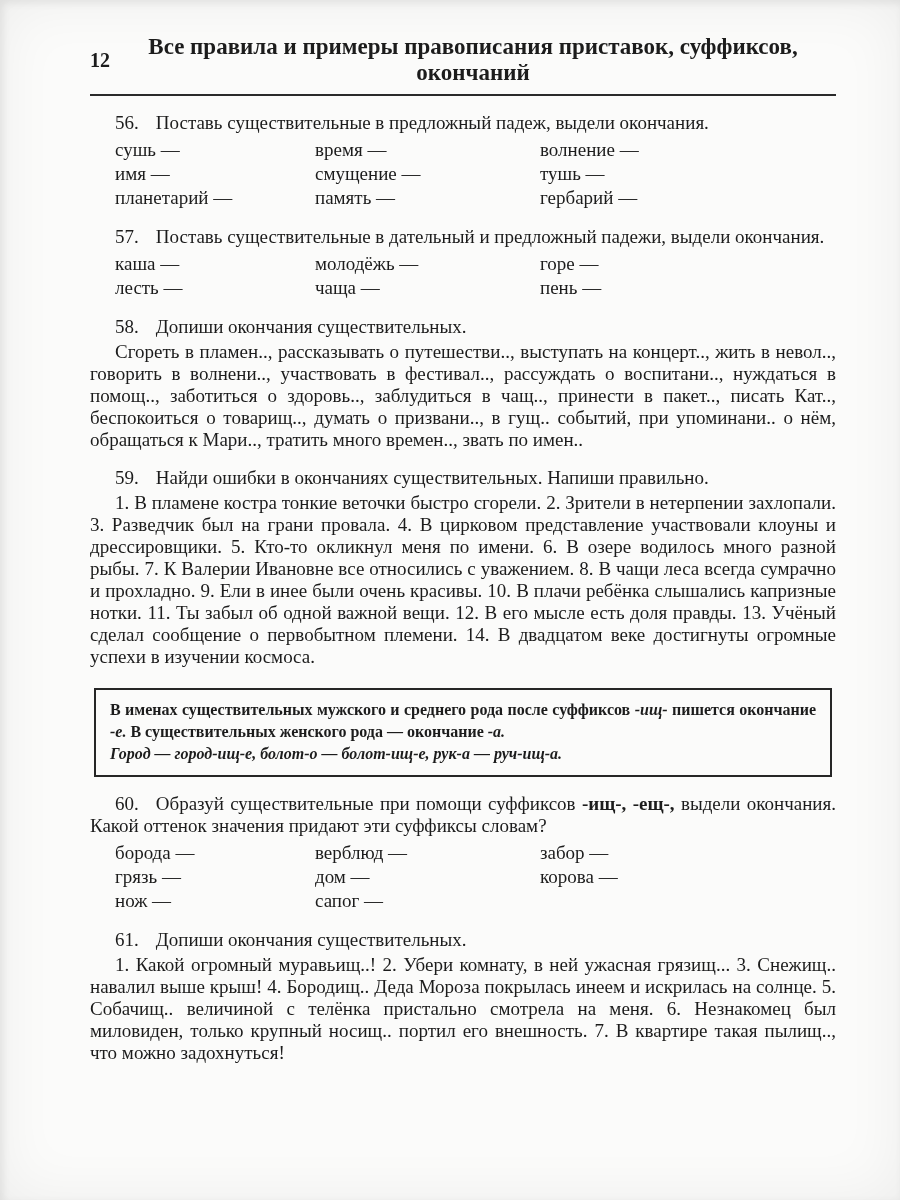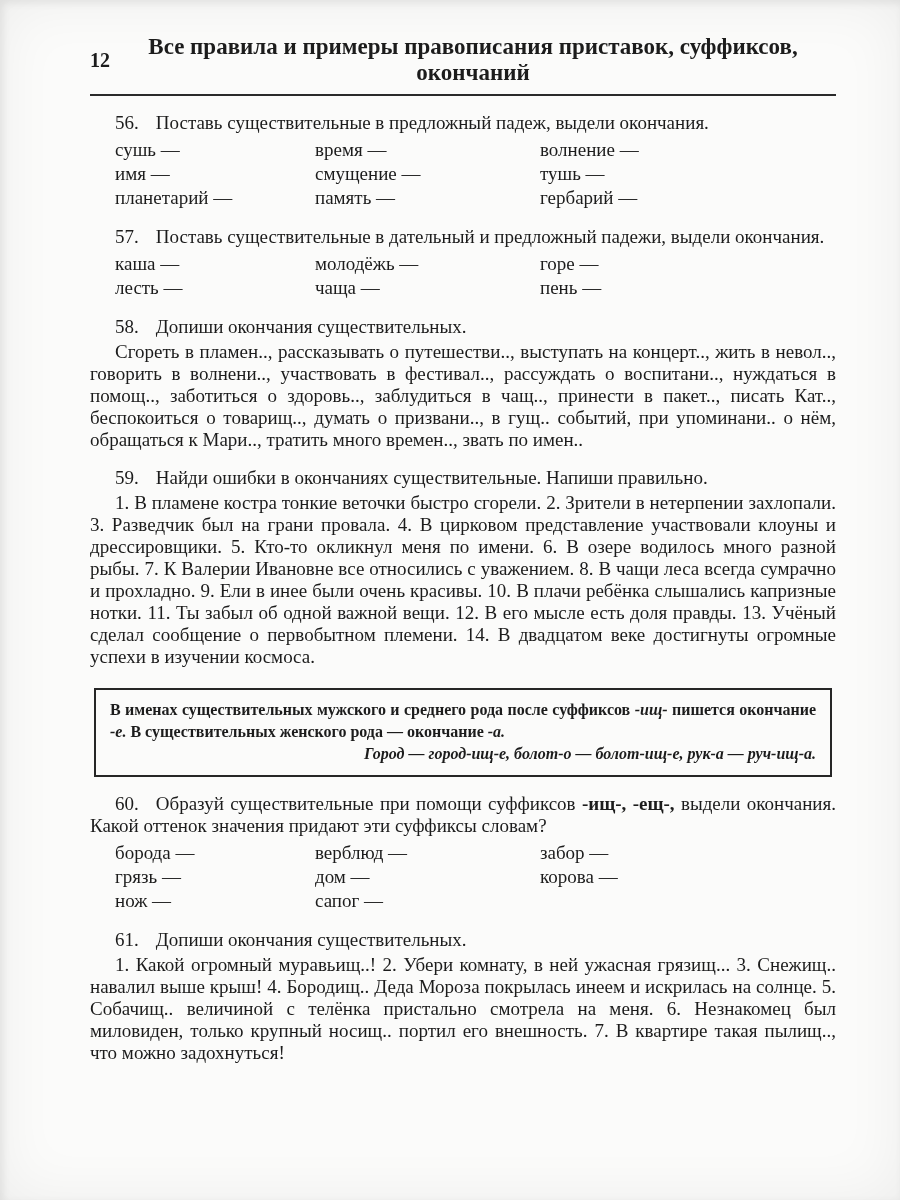--- a/index.html
+++ b/index.html
@@ -47,21 +47,21 @@
 
   .rule-box {
     border: 2px solid #262626;
     margin: 20px 4px 0 4px;
     padding: 9px 14px 10px 14px;
     font-weight: bold;
     font-size: 16px; line-height: 22px;
     text-align: justify;
   }
   .morph { font-style: italic; }
-  .rule-example { font-style: italic; text-align: right; }
+  .rule-example { font-style: italic; text-align: left; }
 </style>
 </head>
 <body>
 
 <div class="page">
 
   <div class="header">
     <span class="page-num">12</span>
     <span class="title">Все правила и примеры правописания приставок, суффиксов, окончаний</span>
   </div>
@@ -85,21 +85,21 @@
     <span>молодёжь —</span>
     <span>горе —</span>
     <span>лесть —</span>
     <span>чаща —</span>
     <span>пень —</span>
   </div>
 
   <div class="ex-head"><b class="ex-num">58.</b><span>Допиши окончания существительных.</span></div>
   <p class="para">Сгореть в пламен.., рассказывать о путешестви.., выступать на концерт.., жить в невол.., говорить в волнени.., участвовать в фестивал.., рассуждать о воспитани.., нуждаться в помощ.., заботиться о здоровь.., заблудиться в чащ.., принести в пакет.., писать Кат.., беспокоиться о товарищ.., думать о призвани.., в гущ.. событий, при упоминани.. о нём, обращаться к Мари.., тратить много времен.., звать по имен..</p>
 
-  <div class="ex-head"><b class="ex-num">59.</b><span>Найди ошибки в окончаниях существительные. Напиши правильно.</span></div>
+  <div class="ex-head"><b class="ex-num">59.</b><span>Найди ошибки в окончаниях существительных. Напиши правильно.</span></div>
   <p class="para">1. В пламене костра тонкие веточки быстро сгорели. 2. Зрители в нетерпении захлопали. 3. Разведчик был на грани провала. 4. В цирковом представление участвовали клоуны и дрессировщики. 5. Кто-то окликнул меня по имени. 6. В озере водилось много разной рыбы. 7. К Валерии Ивановне все относились с уважением. 8. В чащи леса всегда сумрачно и прохладно. 9. Ели в инее были очень красивы. 10. В плачи ребёнка слышались капризные нотки. 11. Ты забыл об одной важной вещи. 12. В его мысле есть доля правды. 13. Учёный сделал сообщение о первобытном племени. 14. В двадцатом веке достигнуты огромные успехи в изучении космоса.</p>
 
   <div class="rule-box">
     <p class="rule-text"><span>В именах существительных мужского и среднего рода после суффиксов </span><span class="morph">-ищ-</span><span> пишется окончание </span><span class="morph">-е.</span><span> В существительных женского рода — окончание </span><span class="morph">-а.</span></p>
     <p class="rule-example">Город — город-ищ-е, болот-о — болот-ищ-е, рук-а — руч-ищ-а.</p>
   </div>
 
   <div class="ex-head"><b class="ex-num">60.</b><span>Образуй существительные при помощи суффиксов </span><b>-ищ-, -ещ-,</b><span> выдели окончания. Какой оттенок значения придают эти суффиксы словам?</span></div>
   <div class="word-grid">
     <span>борода —</span>

